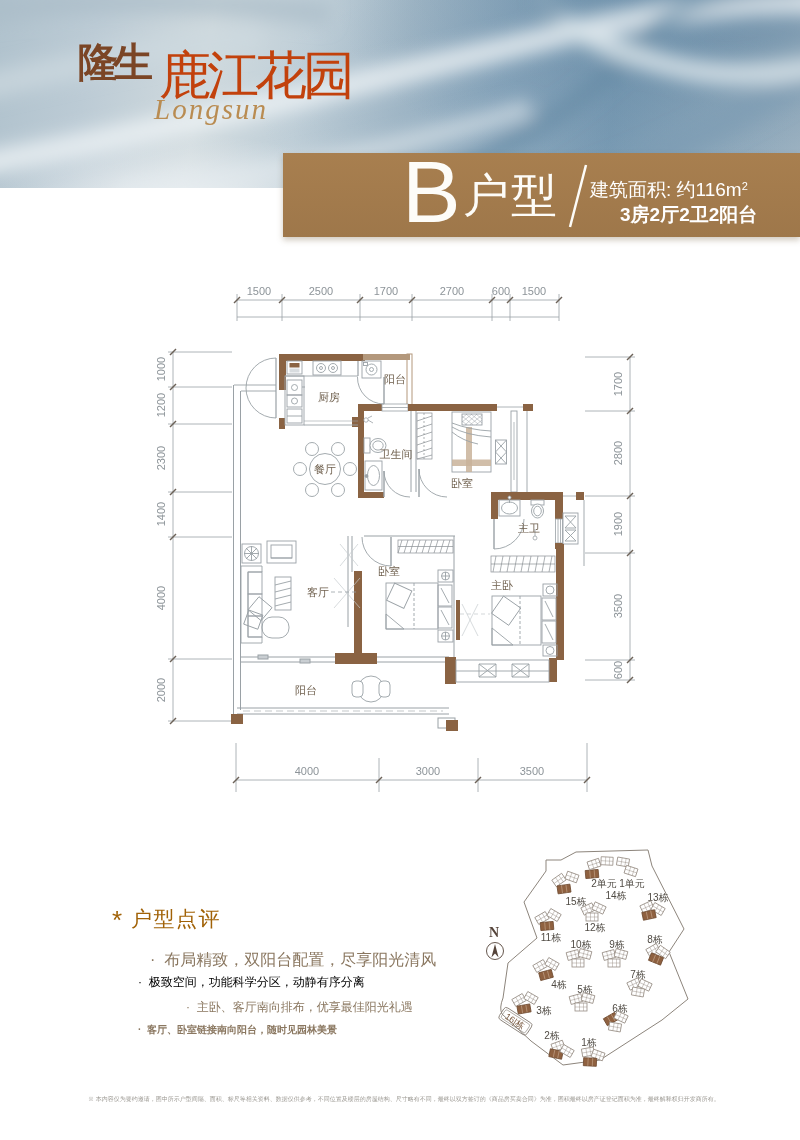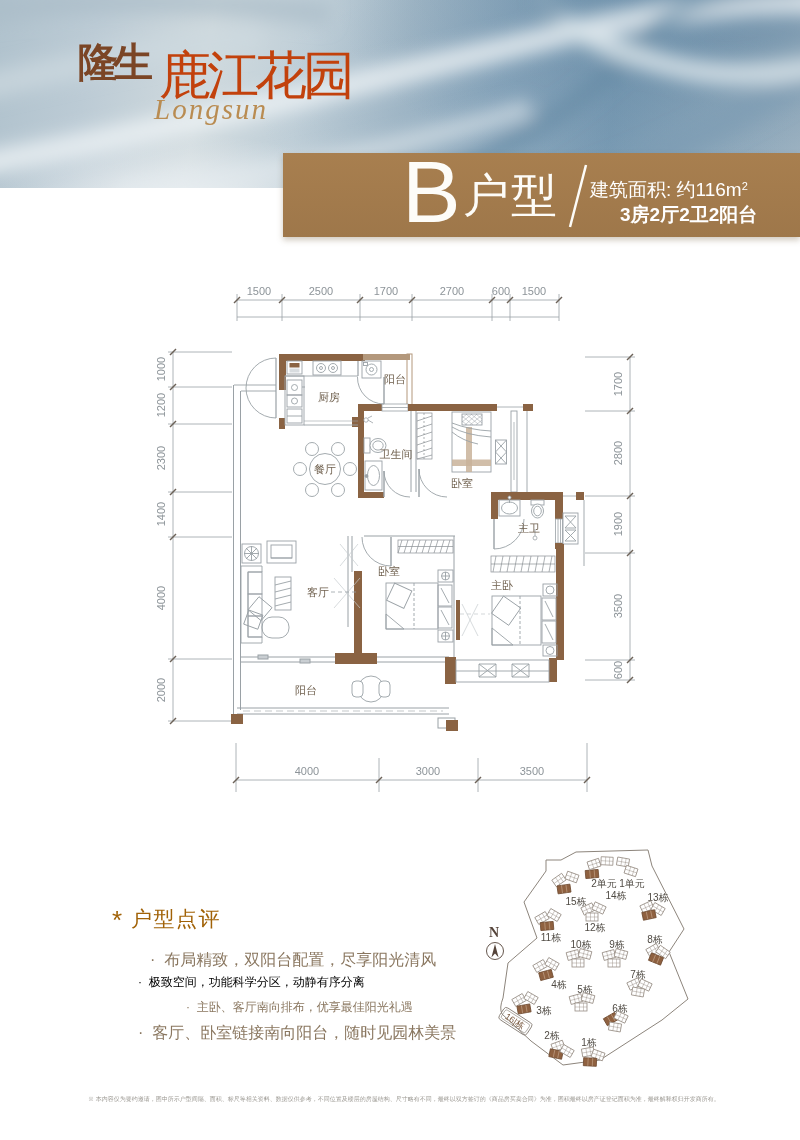--- a/index.html
+++ b/index.html
@@ -706,15 +706,15 @@
 </svg>
 
 <div class="abs" style="left:112px;top:905px;font-size:21px;color:#a16207;letter-spacing:1.5px;"><span style="font-size:26px;vertical-align:-3px;">*</span> 户型点评</div>
 
 <div class="abs" style="left:150px;top:950px;font-size:16px;color:#8a7760;">·&nbsp;&nbsp;布局精致，双阳台配置，尽享阳光清风</div>
 
 <div class="abs" style="left:138px;top:974px;font-size:12px;color:#000000;">·&nbsp;&nbsp;极致空间，功能科学分区，动静有序分离</div>
 
 <div class="abs" style="left:138px;top:999px;font-size:12px;color:#8a7760;margin-left:48px;">·&nbsp;&nbsp;主卧、客厅南向排布，优享最佳阳光礼遇</div>
 
-<div class="abs" style="left:138px;top:1023px;font-size:16px;color:#8a7760;">·&nbsp;&nbsp;客厅、卧室链接南向阳台，随时见园林美景</div>
+<div class="abs" style="left:138px;top:1023px;font-size:10px;color:#8a7760;font-weight:bold;">·&nbsp;&nbsp;客厅、卧室链接南向阳台，随时见园林美景</div>
 
 <div class="abs" style="left:88px;top:1095px;white-space:nowrap;font-size:12px;color:#9b9892;transform:scale(0.5);transform-origin:0 0;">※ 本内容仅为要约邀请，图中所示户型间隔、面积、标尺等相关资料、数据仅供参考，不同位置及楼层的房屋结构、尺寸略有不同，最终以双方签订的《商品房买卖合同》为准，图积最终以房产证登记面积为准，最终解释权归开发商所有。</div>
 
 </body></html>

